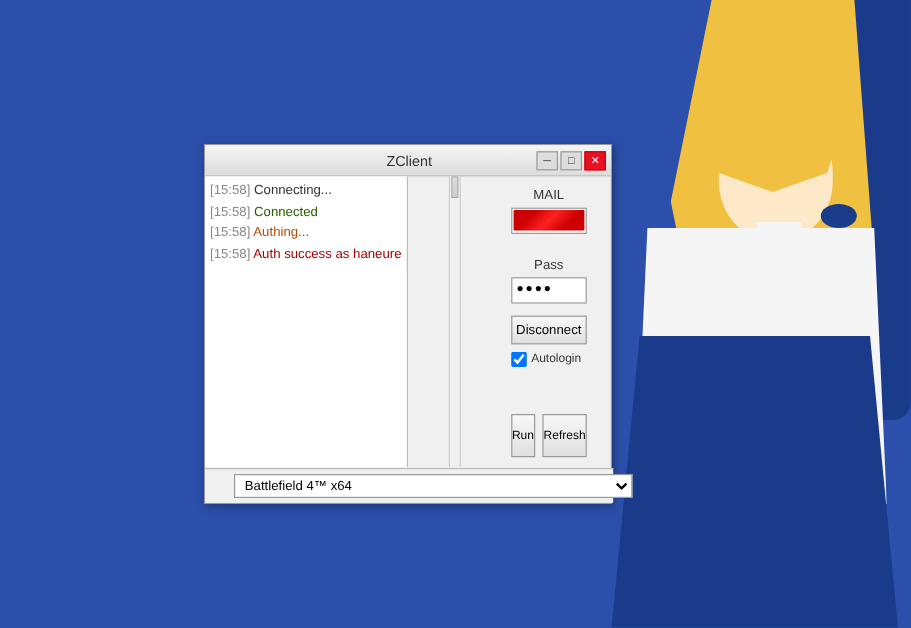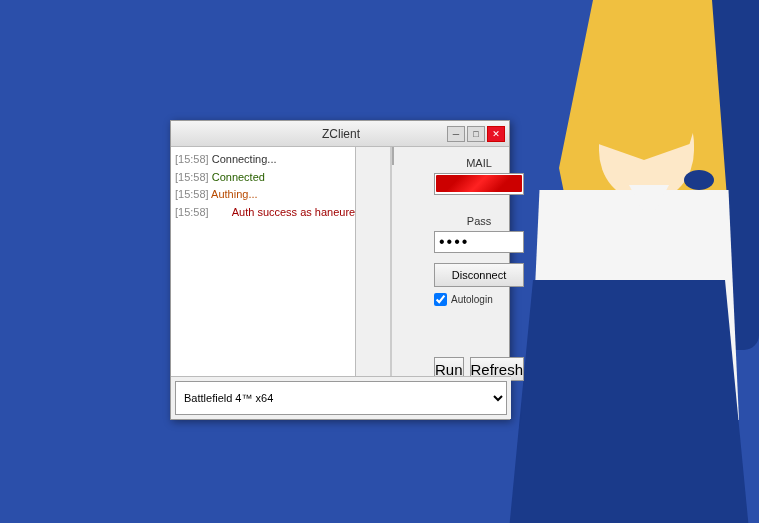--- a/index.html
+++ b/index.html
@@ -93,42 +93,43 @@
       white-space: nowrap;
     }
 
     .log-time {
       color: #888;
     }
 
     .log-connecting { color: #333; }
     .log-connected { color: #2a6000; }
     .log-authing { color: #b84a00; }
-    .log-success { color: #a00000; margin-left: 20px; }
+    .log-success { color: #a00000; }
 
     
     .dropdown-row {
       position: absolute;
       bottom: 0;
       left: 0;
       width: 340px;
       padding: 4px;
       border-top: 1px solid #bbb;
       background: #f0f0f0;
     }
 
     .dropdown-select {
       width: 100%;
-      height: 34px;
+      height: 20px;
       font-size: 11px;
       background: white;
       border: 1px solid #999;
       padding: 0 4px;
       appearance: auto;
       cursor: pointer;
+      margin-left: 20px;
     }
 
     
     .controls-panel {
       flex: 1;
       padding: 8px 20px 8px 8px;
       display: flex;
       flex-direction: column;
       gap: 4px;
     }
@@ -210,24 +211,24 @@
     }
 
     .bottom-buttons {
       display: flex;
       gap: 6px;
       margin-top: auto;
     }
 
     .half-btn {
       flex: 1;
-      height: 24px;
+      height: 36px;
       border: 1px solid #999;
       background: linear-gradient(to bottom, #f8f8f8, #e0e0e0);
-      font-size: 15px;
+      font-size: 10px;
       cursor: pointer;
       text-align: center;
       display: flex;
       align-items: center;
       justify-content: center;
     }
 
     
     .character-art {
       position: absolute;

